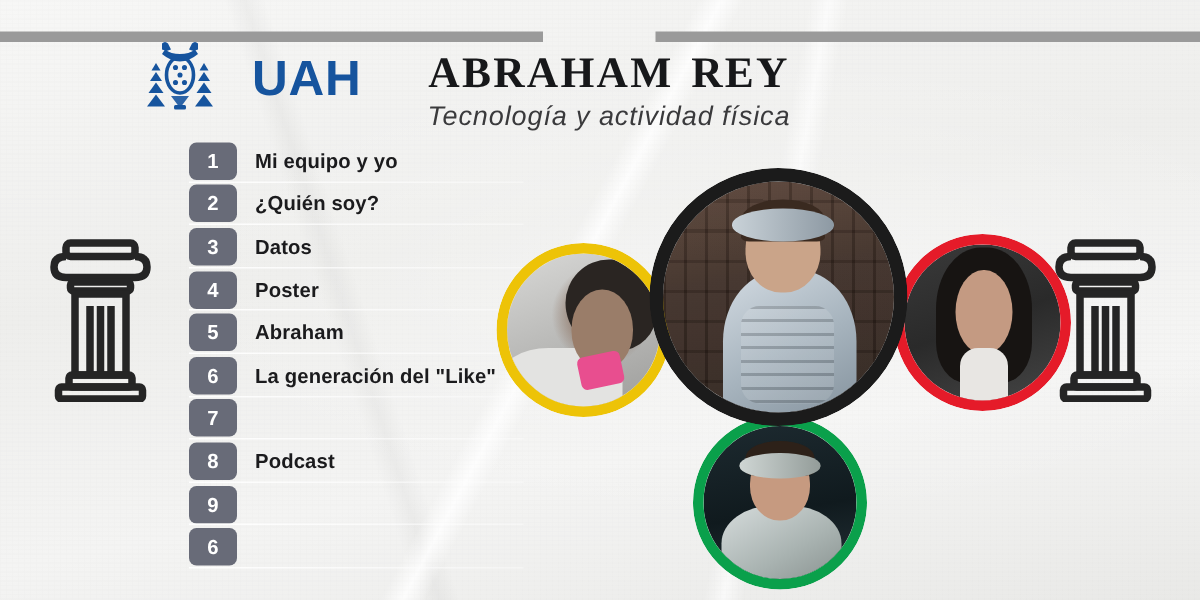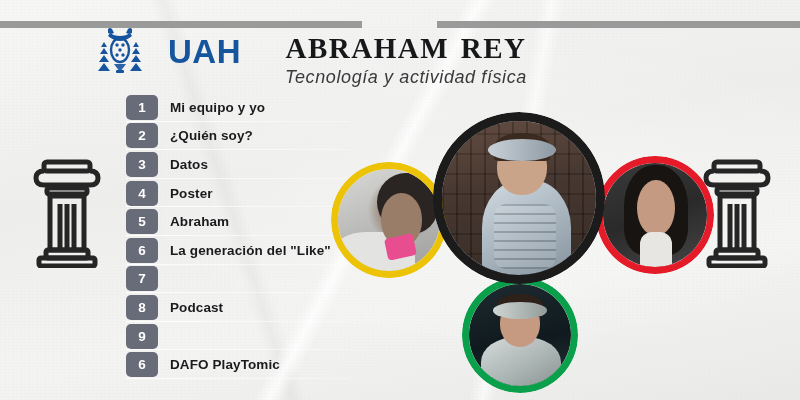--- a/index.html
+++ b/index.html
@@ -230,21 +230,20 @@
       <span class="badge">8</span>
       <span class="rowlabel">Podcast</span>
     </div>
     <div class="row">
       <span class="sep"></span>
       <span class="badge">9</span>
     </div>
     <div class="row">
       <span class="sep"></span>
       <span class="badge">6</span>
-      <span class="rowlabel">DAFO PlayTomic</span>
     </div>
   </div>
 
   <div class="col left">
     <svg viewBox="0 0 74 116" aria-hidden="true">
       <g fill="none" stroke="#252525" stroke-width="5">
         <rect x="14" y="10" width="46" height="9" rx="3"></rect>
         <path d="M14 19 q-8 0 -8 7 t8 7 h46 q8 0 8-7 t-8-7"></path>
         <rect x="17" y="36" width="40" height="6" rx="2"></rect>
         <rect x="20" y="44" width="34" height="54"></rect>

